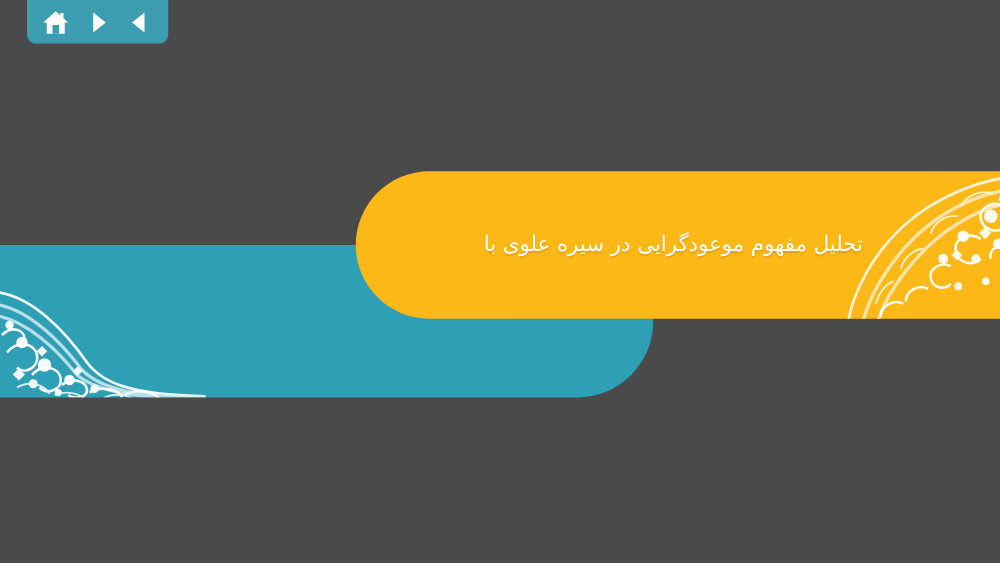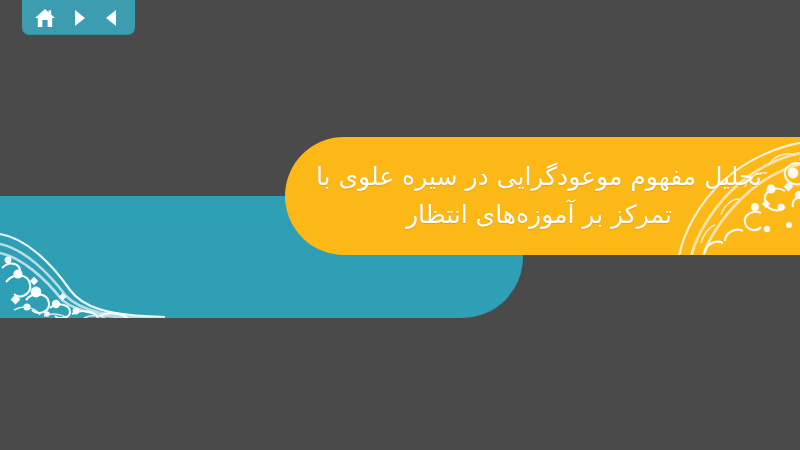--- a/index.html
+++ b/index.html
@@ -95,21 +95,21 @@
     display: flex;
     flex-direction: column;
     align-items: center;
     justify-content: center;
     padding: 0 56px 0 34px;
     box-sizing: border-box;
     text-align: center;
   }
   .title-line {
     color: #ffffff;
-    font-size: 25px;
+    font-size: 17px;
     line-height: 38px;
     font-weight: normal;
     white-space: nowrap;
     text-shadow: 0 1px 1px rgba(140,80,0,0.20);
   }
 </style>
 </head>
 <body>
 
 <div id="slide">
@@ -184,21 +184,20 @@
       <g fill="none" stroke="#fef3d4" stroke-width="1.5" opacity="0.92">
         <path d="M152 18 C 142 14, 130 20, 126 28"></path>
         <path d="M124 36 C 114 34, 104 42, 102 50"></path>
         <path d="M96 62 C 88 62, 80 70, 78 78"></path>
         <path d="M72 88 C 66 90, 60 98, 58 106"></path>
       </g>
     </svg>
 
     <div id="title-text">
       <div class="title-line">تحلیل مفهوم موعودگرایی در سیره علوی با</div>
-      <div class="title-line">تمرکز بر آموزه‌های انتظار</div>
     </div>
   </div>
 
   <div id="navbar">
 
     <button class="navbtn" title="قبلی">
       <svg width="20" height="20" viewBox="0 0 20 20" aria-hidden="true">
         <path d="M14 2 L14 18 L4 10 Z" fill="#ffffff"></path>
       </svg>
     </button>

